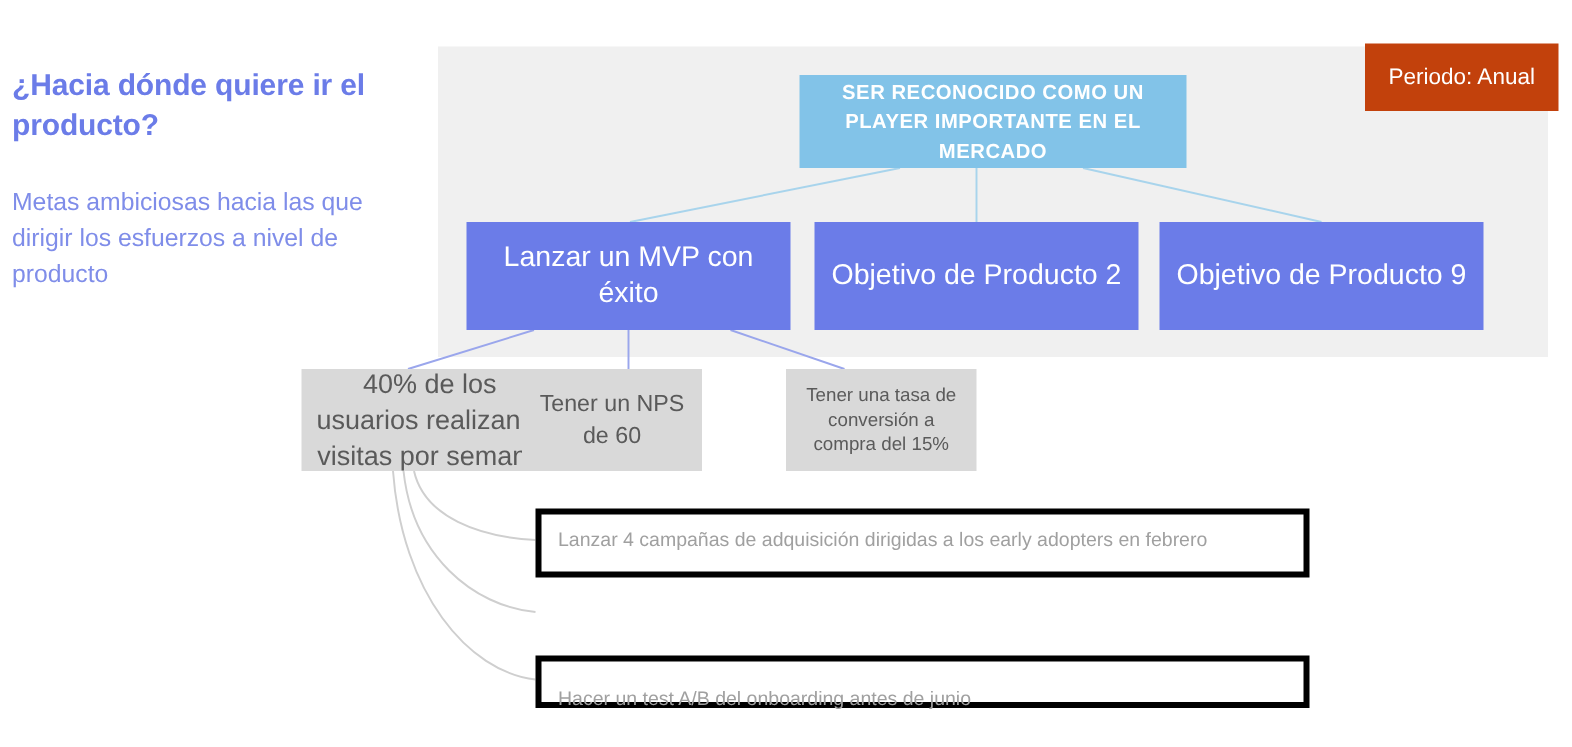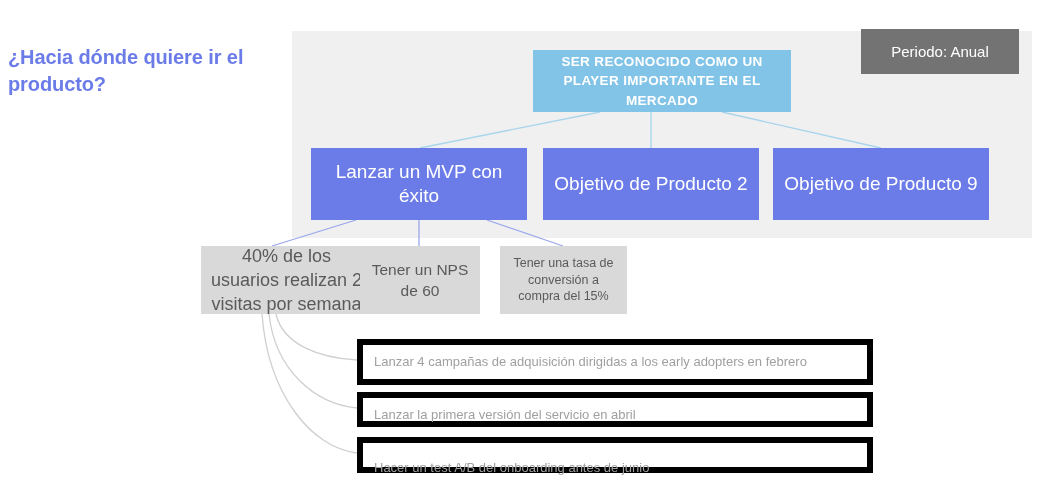--- a/index.html
+++ b/index.html
@@ -66,25 +66,25 @@
     margin-top: 27px;
     font-size: 16.5px;
     font-weight: normal;
     color: #7f8de9;
     line-height: 1.45;
   }
 
   
   .period-badge {
     position: absolute;
-    left: 861px;
+    left: 910px;
     top: 29px;
-    width: 158px;
+    width: 129px;
     height: 45px;
-    background: #737373;
+    background: #c2410c;
     color: #ffffff;
     font-size: 15px;
     display: flex;
     align-items: center;
     justify-content: center;
     z-index: 4;
   }
 
   
   .vision-box {
@@ -139,30 +139,30 @@
     text-align: center;
     display: flex;
     align-items: center;
     justify-content: center;
     padding: 0 7px;
     box-sizing: border-box;
     line-height: 1.34;
     z-index: 3;
   }
   .kr-1 { left: 201px; width: 171px; font-size: 18px; }
-  .kr-2 { left: 360px; width: 120px; font-size: 15.5px; line-height: 1.38; }
-  .kr-3 { left: 500px; width: 127px; font-size: 12.5px; }
+  .kr-2 { left: 348px; width: 120px; font-size: 15.5px; line-height: 1.38; }
+  .kr-3 { left: 524px; width: 127px; font-size: 12.5px; }
 
   
   .init-box {
     position: absolute;
     left: 357px;
     width: 516px;
     background: #ffffff;
-    border: 6px solid #000000;
+    border: 4px solid #000000;
     color: #a0a0a0;
     font-size: 13px;
     line-height: 1.43;
     box-sizing: border-box;
     padding: 8px 11px;
     z-index: 3;
   }
   .init-1 { top: 339px; height: 46px; }
   .init-2 { top: 392px; height: 35px; padding-top: 8px; }
   .init-3 { top: 437px; height: 35px; padding-top: 16px; }
@@ -184,31 +184,31 @@
     <path d="M 419 220 L 419 246" stroke="#9aa6ec" stroke-width="1.3" fill="none"></path>
     <path d="M 487 220 L 563 246" stroke="#9aa6ec" stroke-width="1.3" fill="none"></path>
 
     <path d="M 276 314 C 283 345, 320 358, 357 360" stroke="#cfcfcf" stroke-width="1.3" fill="none"></path>
     <path d="M 269 314 C 275 370, 315 404, 357 408" stroke="#cfcfcf" stroke-width="1.3" fill="none"></path>
     <path d="M 262 314 C 268 395, 312 448, 357 453" stroke="#cfcfcf" stroke-width="1.3" fill="none"></path>
   </svg>
 
   <div class="left-col">
     <p class="left-title">¿Hacia dónde quiere ir el producto?</p>
+    <p class="left-sub">Metas ambiciosas hacia las que dirigir los esfuerzos a nivel de producto</p>
   </div>
 
   <div class="period-badge">Periodo: Anual</div>
 
   <div class="vision-box">SER RECONOCIDO COMO UN PLAYER IMPORTANTE EN EL MERCADO</div>
 
   <div class="obj-box obj-1">Lanzar un MVP con éxito</div>
   <div class="obj-box obj-2">Objetivo de Producto 2</div>
   <div class="obj-box obj-3">Objetivo de Producto 9</div>
 
   <div class="kr-box kr-1">40% de los usuarios realizan 2 visitas por semana</div>
   <div class="kr-box kr-2">Tener un NPS de 60</div>
   <div class="kr-box kr-3">Tener una tasa de conversión a compra del 15%</div>
 
   <div class="init-box init-1">Lanzar 4 campañas de adquisición dirigidas a los early adopters en febrero</div>
-  <div class="init-box init-2">Lanzar la primera versión del servicio en abril</div>
   <div class="init-box init-3">Hacer un test A/B del onboarding antes de junio</div>
 
 </div>
 
 </body></html>

